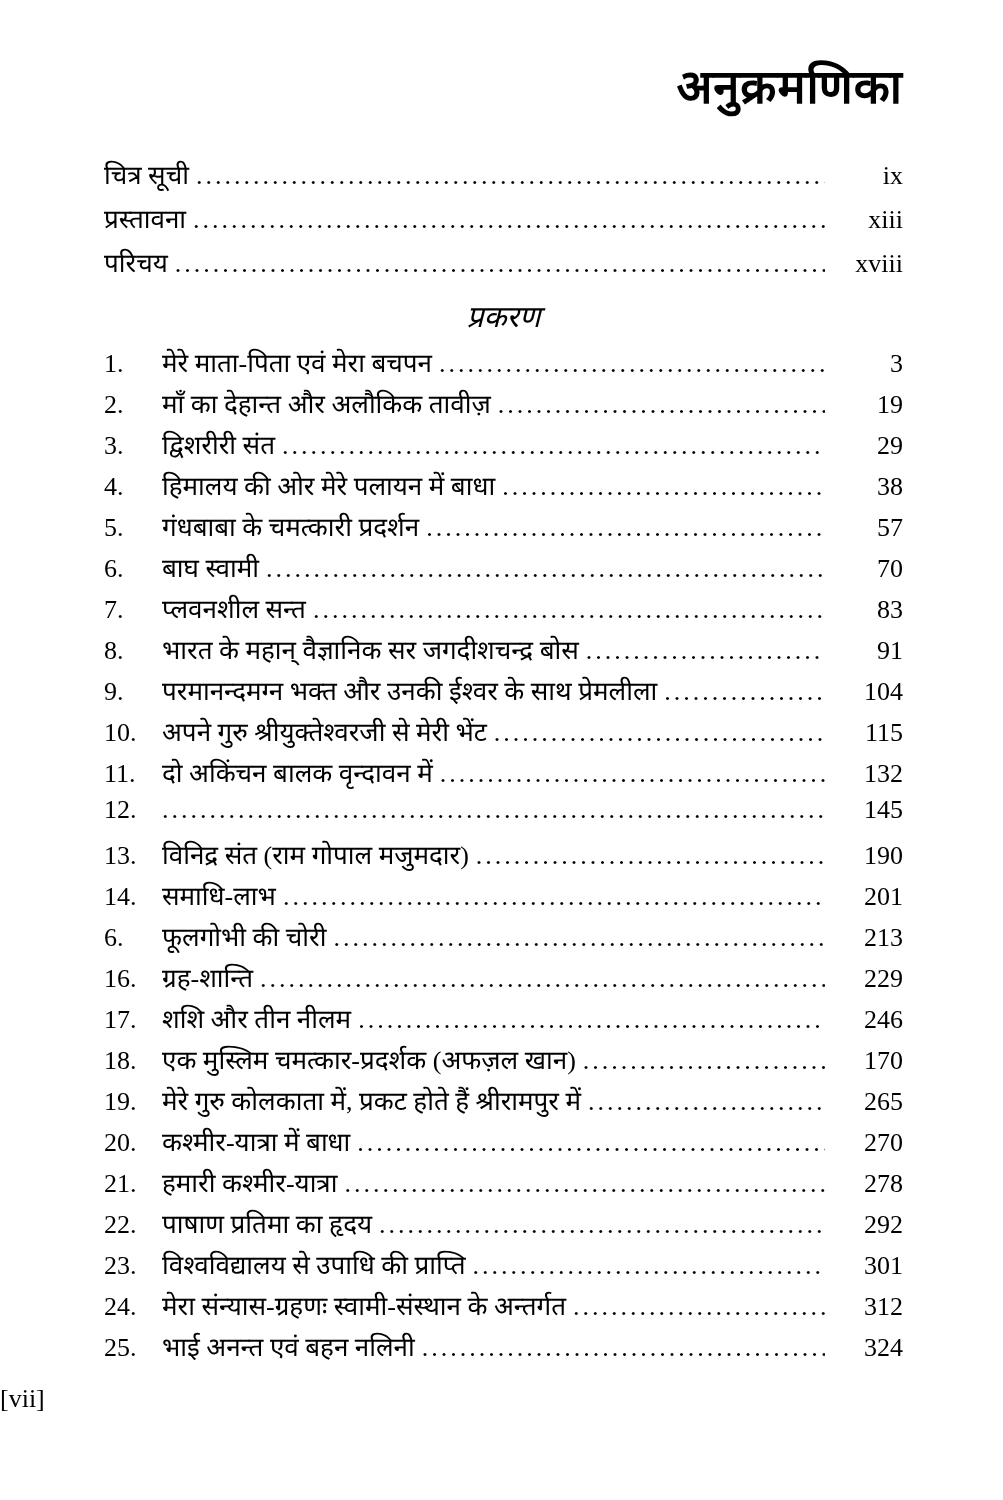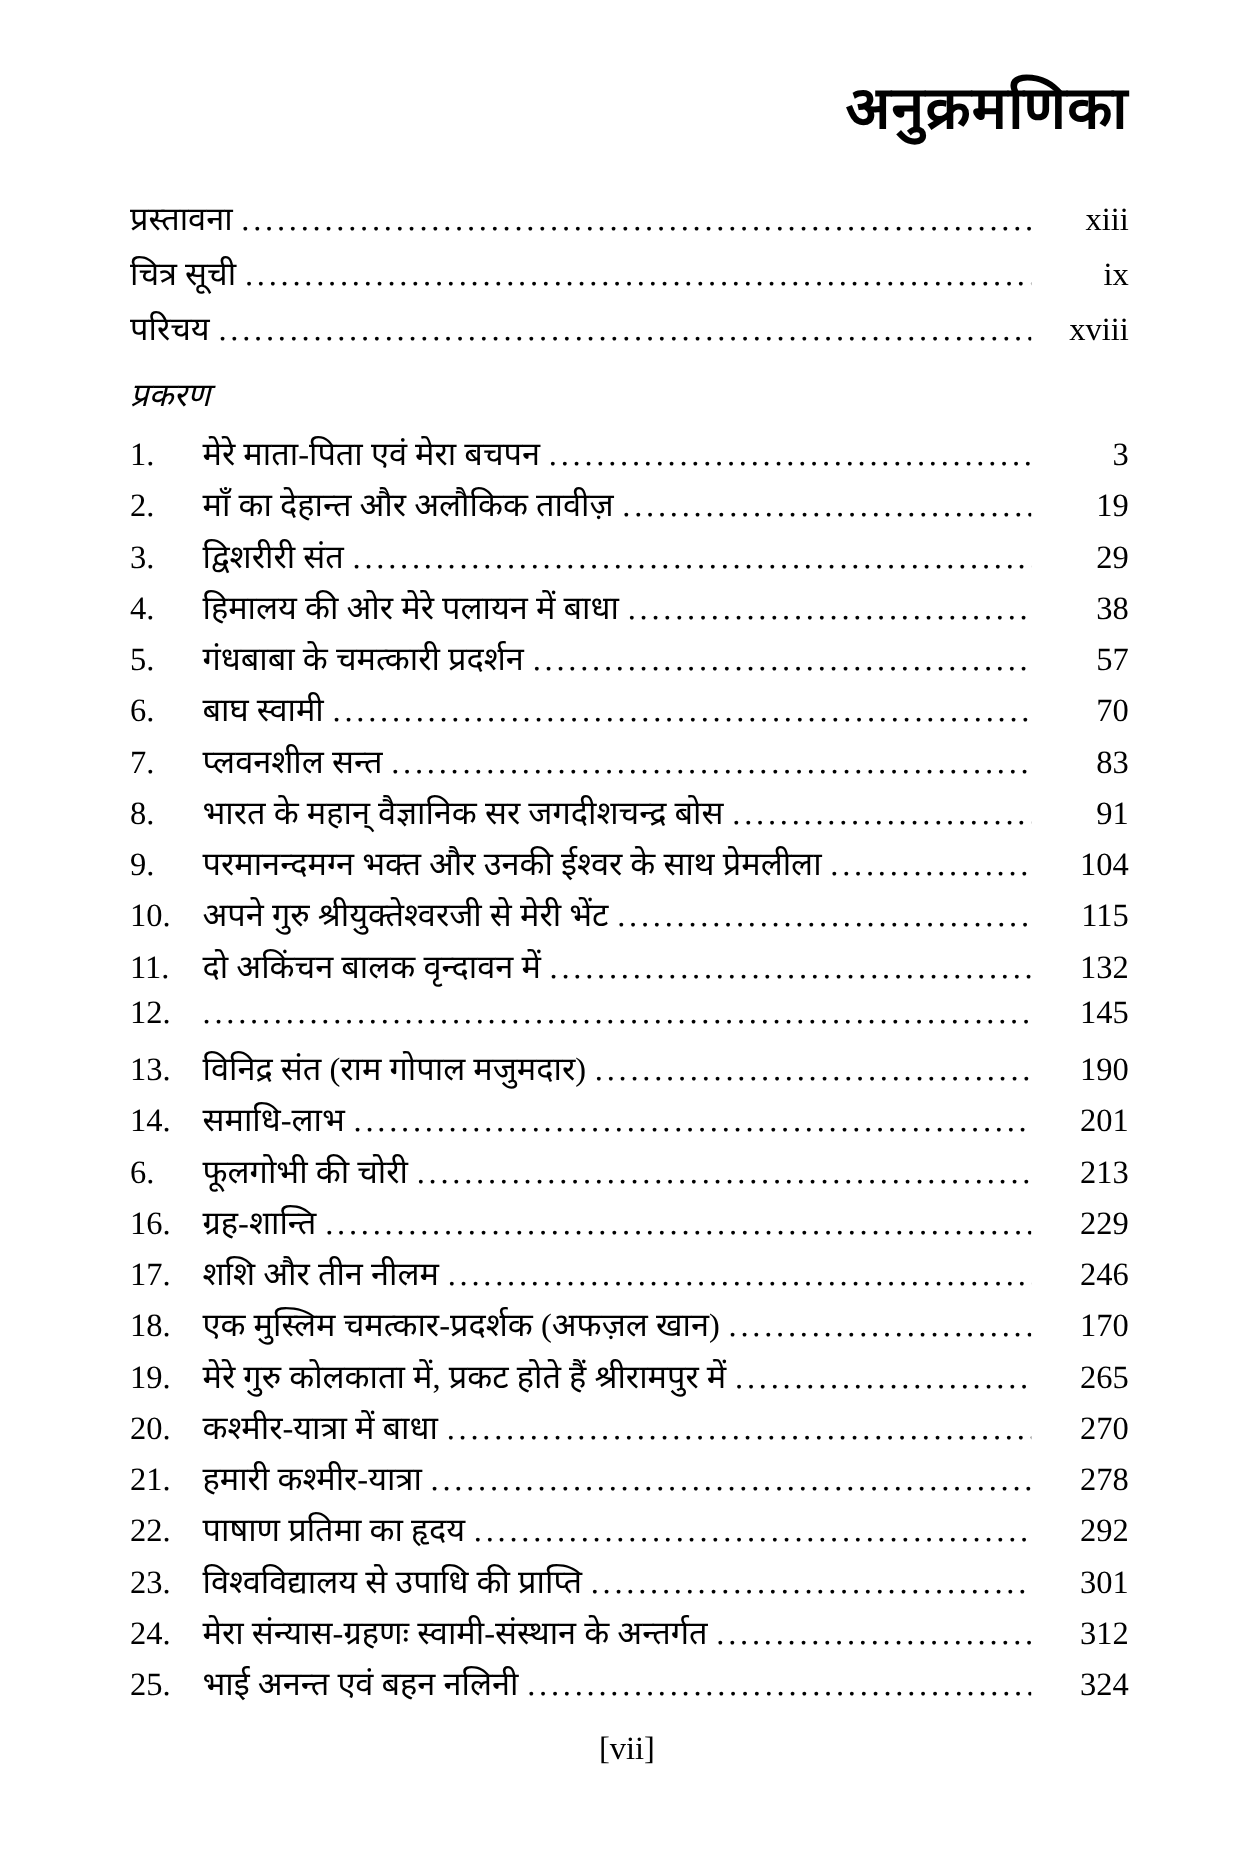--- a/index.html
+++ b/index.html
@@ -57,49 +57,49 @@
   }
   .pagenum {
     flex-shrink: 0;
     min-width: 70px;
     text-align: right;
     white-space: nowrap;
     padding-left: 8px;
   }
   .section-label {
     font-style: italic;
-    font-size: 26px;
+    font-size: 30px;
     line-height: 30px;
     margin: 14px 0 12px 0;
+    text-align: center;
   }
   .footer {
     position: absolute;
     left: 0;
     right: 0;
     bottom: 86px;
-    text-align: center;
     font-size: 26px;
   }
 </style>
 </head>
 <body>
 
 <div class="page">
   <h1 class="title">अनुक्रमणिका</h1>
 
   <div class="front-matter">
       <div class="toc-row front-row">
+        <span class="entry-label">चित्र सूची</span>
+        <span class="dots"></span>
+        <span class="pagenum">ix</span>
+      </div>
+      <div class="toc-row front-row">
         <span class="entry-label">प्रस्तावना</span>
         <span class="dots"></span>
         <span class="pagenum">xiii</span>
-      </div>
-      <div class="toc-row front-row">
-        <span class="entry-label">चित्र सूची</span>
-        <span class="dots"></span>
-        <span class="pagenum">ix</span>
       </div>
       <div class="toc-row front-row">
         <span class="entry-label">परिचय</span>
         <span class="dots"></span>
         <span class="pagenum">xviii</span>
       </div>
     </div>
 
   <div class="section-label">प्रकरण</div>
 

